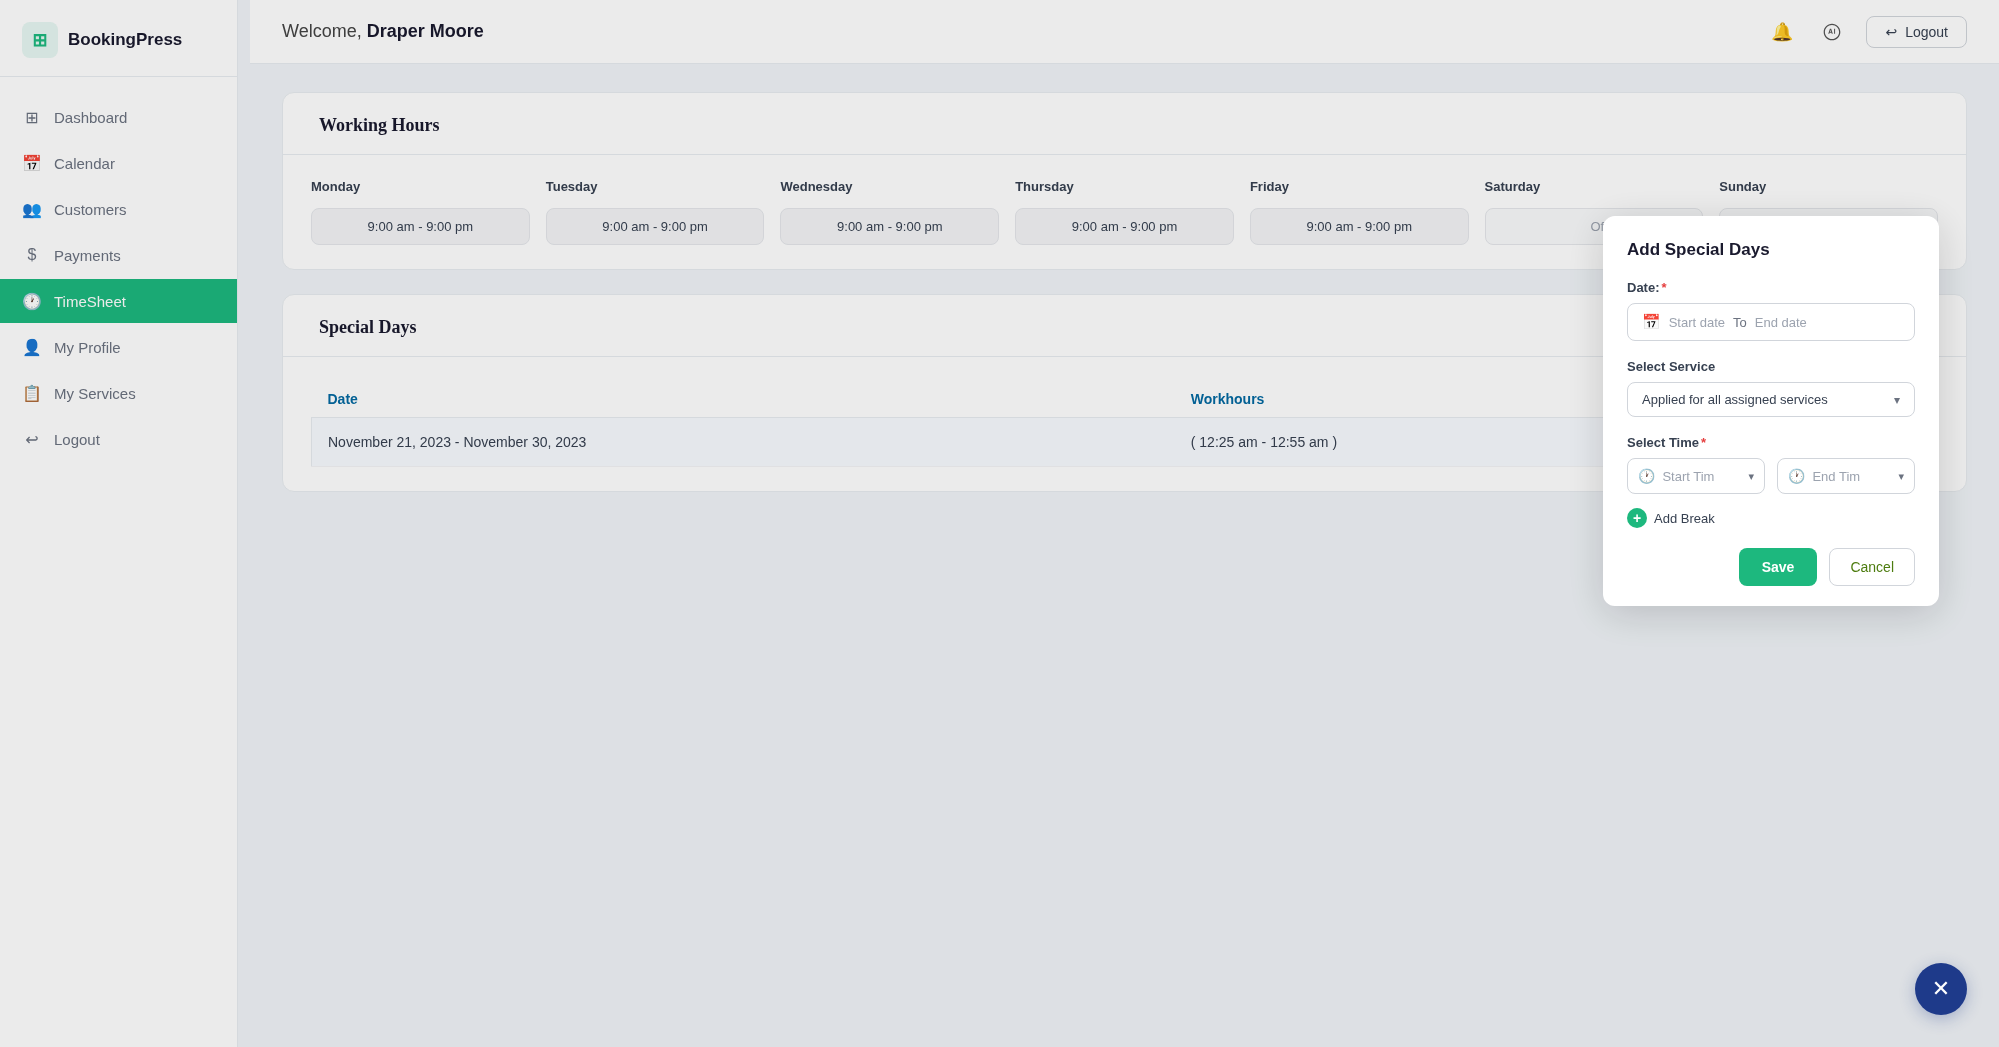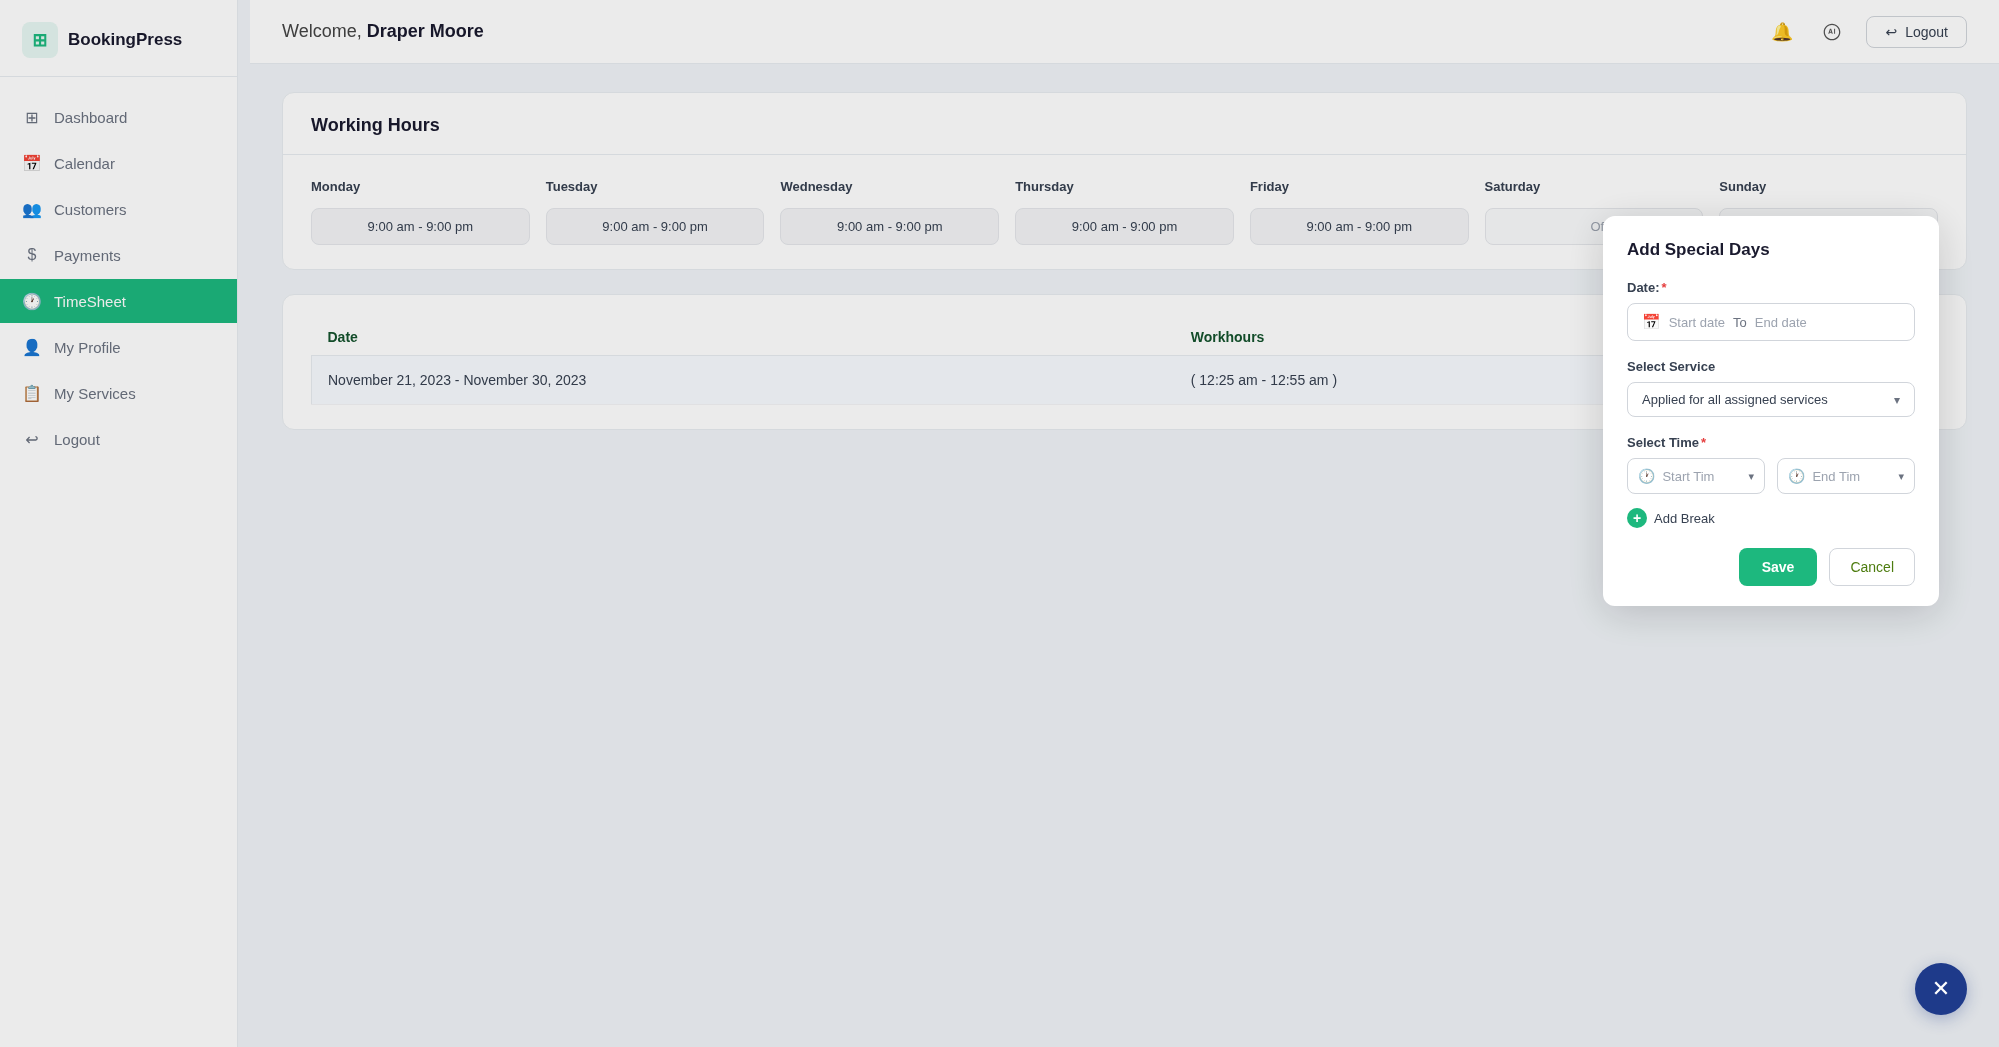--- a/index.html
+++ b/index.html
@@ -123,22 +123,23 @@
 
     
     .card {
       background: #fff;
       border-radius: 12px;
       border: 1px solid #e8ecf0;
       margin-bottom: 24px;
       overflow: visible;
     }
     .card-header {
-      padding: 22px 28px 18px 28px;
+      padding: 22px 28px 18px 36px;
       border-bottom: 1px solid #e8ecf0;
+      font-family: Liberation Serif, serif;
     }
     .card-title {
       font-size: 18px;
       font-weight: 700;
       color: #1a1a2e;
     }
     .card-body {
       padding: 24px 28px;
       overflow-x: auto;
     }
@@ -178,21 +179,21 @@
 
     
     .sp-table {
       width: 100%;
       border-collapse: collapse;
     }
     .sp-table th {
       text-align: left;
       font-size: 14px;
       font-weight: 600;
-      color: #14532d;
+      color: #0369a1;
       padding: 10px 16px;
       border-bottom: 1px solid #e8ecf0;
     }
     .sp-table td {
       padding: 16px 16px;
       font-size: 14px;
       color: #374151;
       border-bottom: 1px solid #f3f4f6;
     }
     .sp-row {
@@ -447,20 +448,23 @@
           </div>
           <div class="day-col">
             <div class="day-label">Sunday</div>
             <div class="time-badge off">Off</div>
           </div>
         </div>
       </div>
     </div>
 
     <div class="card">
+      <div class="card-header">
+        <h2 class="card-title">Special Days</h2>
+      </div>
       <div class="card-body">
         <table class="sp-table">
           <thead>
             <tr>
               <th>Date</th>
               <th>Workhours</th>
               <th>Breaks</th>
             </tr>
           </thead>
           <tbody>

